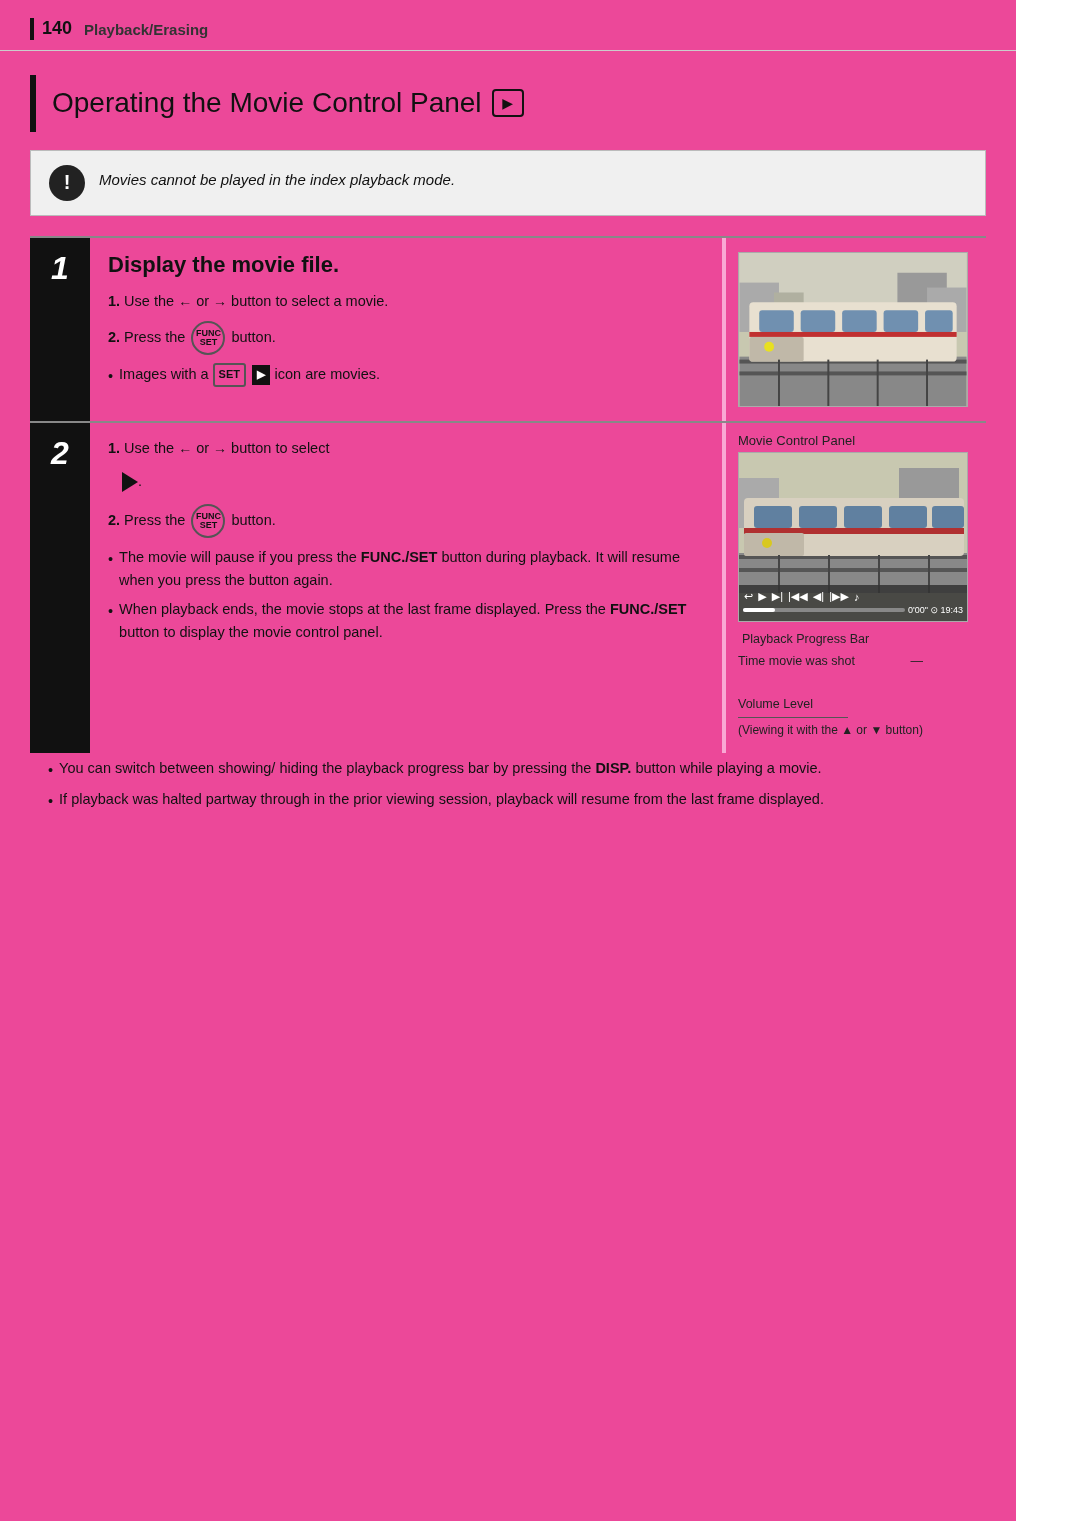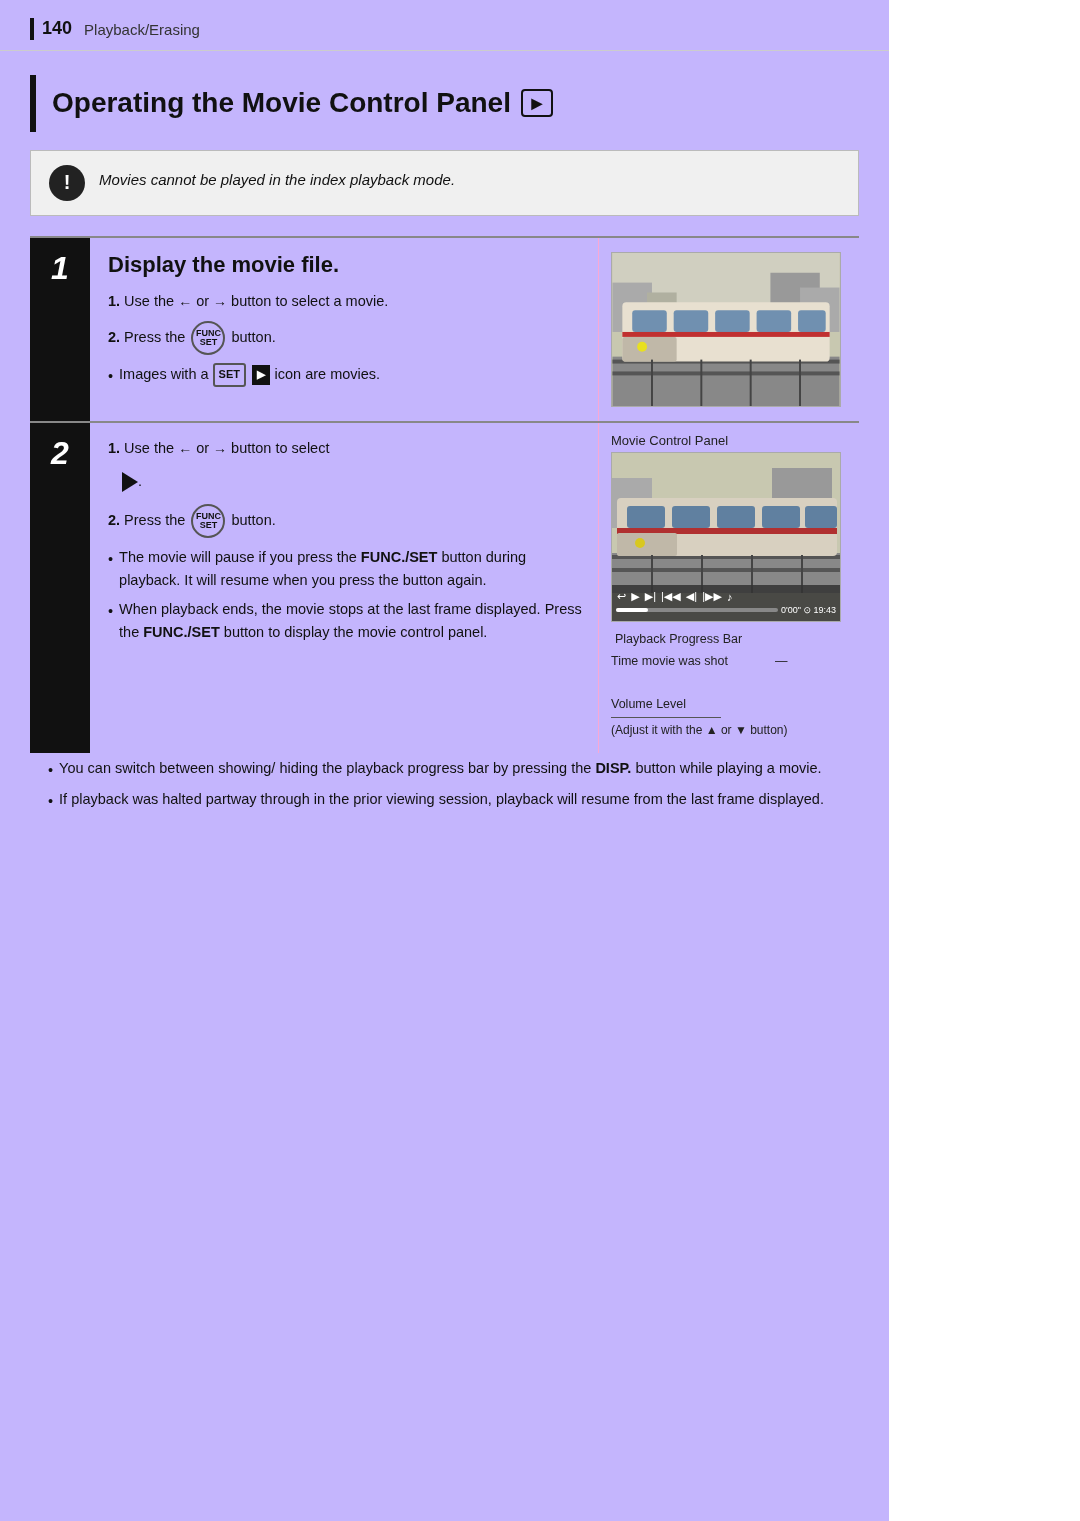--- a/index.html
+++ b/index.html
@@ -6,23 +6,23 @@
     body {
       background: #fff;
       font-family: Arial, Helvetica, sans-serif;
       font-size: 15px;
       color: #111;
       width: 1080px;
       min-height: 1521px;
     }
 
     .page {
-      width: 889px;
+      width: 1016px;
       min-height: 1521px;
-      background: #c4b5fd;
+      background: #ec4899;
       padding: 0;
     }
 
     
     .page-header {
       display: flex;
       align-items: center;
       padding: 18px 30px 10px 30px;
       border-bottom: 1px solid #ccc;
     }
@@ -35,36 +35,37 @@
       width: 4px;
       height: 22px;
       background: #111;
       display: inline-block;
       margin-right: 8px;
       vertical-align: middle;
     }
     .page-section-label {
       font-size: 15px;
       color: #333;
+      font-weight: bold;
     }
 
     
     .title-block {
       border-left: 6px solid #111;
       margin: 24px 30px 18px 30px;
       padding: 10px 16px;
     }
     .title-main {
       font-size: 30px;
       font-weight: bold;
       line-height: 1.2;
     }
     .title-sub {
       font-size: 28px;
-      font-weight: bold;
+      font-weight: normal;
       line-height: 1.3;
       display: flex;
       align-items: center;
       gap: 10px;
     }
     .playback-icon {
       display: inline-flex;
       align-items: center;
       justify-content: center;
       border: 2px solid #111;
@@ -121,21 +122,21 @@
     }
     .step-number {
       color: #fff;
       font-size: 32px;
       font-weight: bold;
       font-style: italic;
     }
     .step-content {
       flex: 1;
       padding: 14px 16px 14px 18px;
-      border-right: 1px solid #f9a8d4;
+      border-right: 4px solid #f9a8d4;
     }
     .step-title {
       font-size: 22px;
       font-weight: bold;
       margin-bottom: 12px;
     }
     .step-body {
       font-size: 14.5px;
       line-height: 1.6;
     }
@@ -532,21 +533,21 @@
             <span class="ann-dash"></span>
             <span>Playback Progress Bar</span>
           </div>
           <div class="annotation-line" style="margin-top:4px;justify-content:space-between;">
             <span>Time movie was shot</span>
             <span> —</span>
           </div>
           <div style="margin-top:24px;">
             <div>Volume Level</div>
             <div class="volume-line"></div>
-            <div style="font-size:12px;">(Adjust it with the ▲ or ▼ button)</div>
+            <div style="font-size:12px;">(Viewing it with the ▲ or ▼ button)</div>
           </div>
         </div>
       </div>
     </div>
 
     <div class="step2-bottom">
       <div class="bullet-item">
         <span class="bullet-dot">•</span>
         <span>You can switch between showing/ hiding the playback progress bar by pressing the <span class="bold">DISP.</span> button while playing a movie.</span>
       </div>

